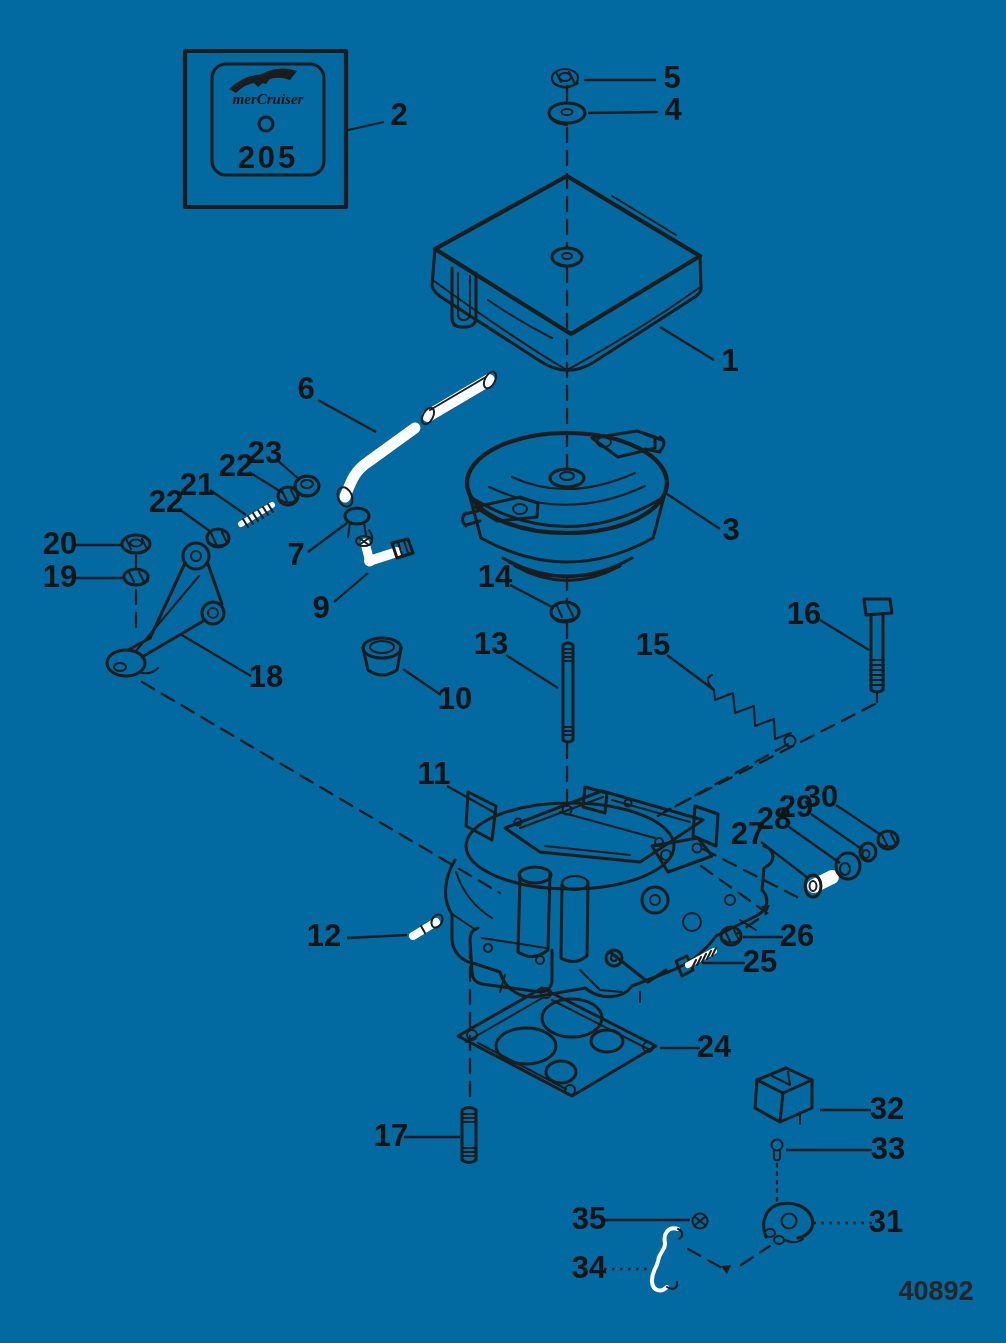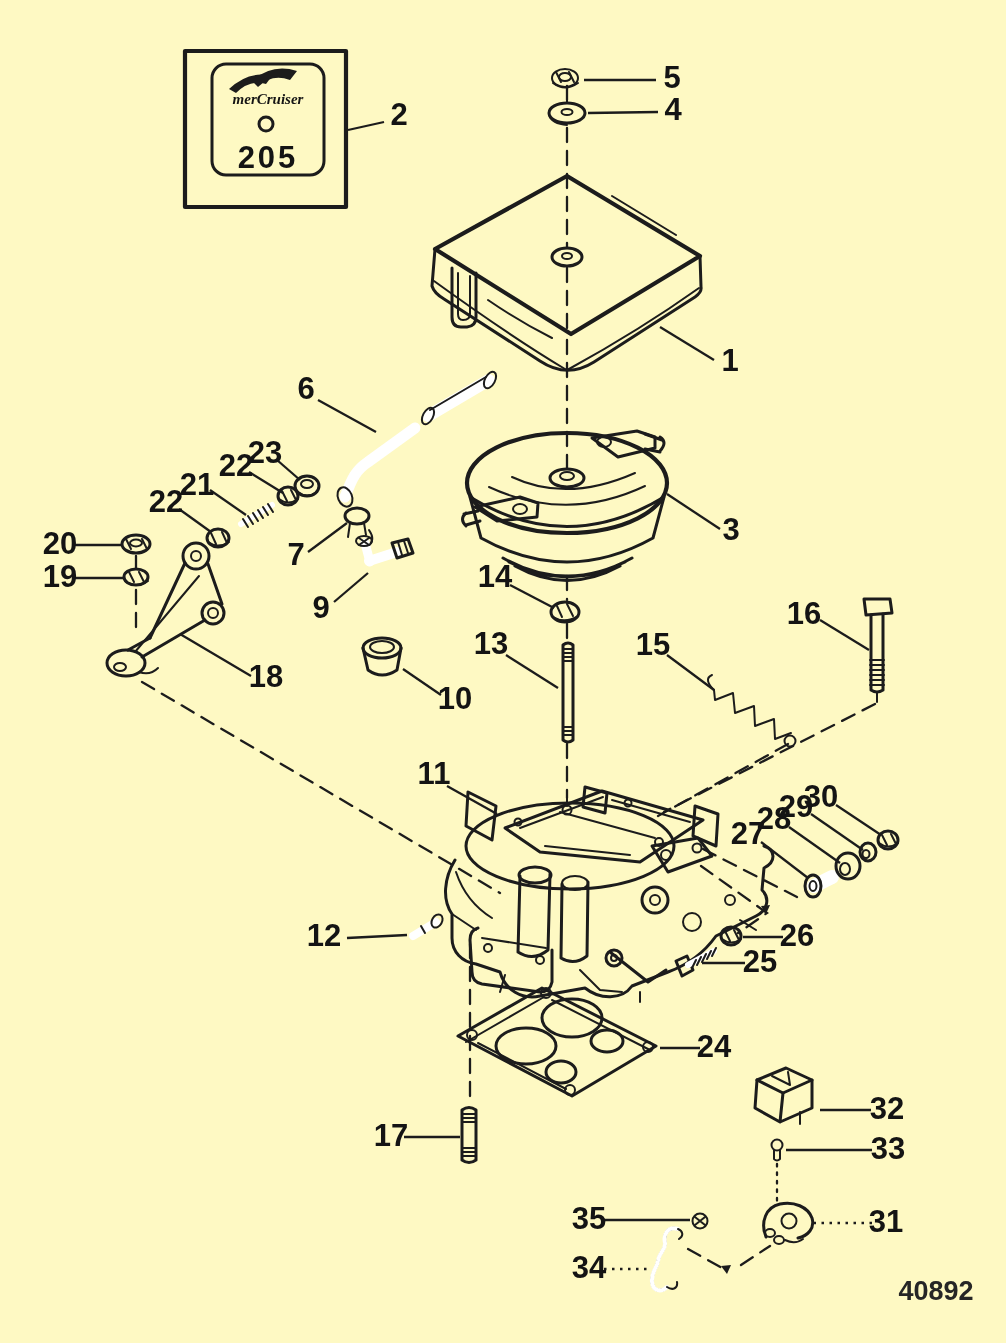--- a/index.html
+++ b/index.html
@@ -1,16 +1,16 @@
 <!DOCTYPE html>
 <html><head>
 <meta charset="utf-8">
 <style>
   html,body{margin:0;padding:0;background:#e8e8e8;}
-  .page{position:relative;width:1006px;height:1343px;background:#fef9c3;margin:0 auto;
+  .page{position:relative;width:1006px;height:1343px;background:#0369a1;margin:0 auto;
         font-family:"Liberation Sans",sans-serif;overflow:hidden;}
   svg{display:block;width:100%;height:100%;}
   .ink{stroke:#1c1c1c;fill:none;stroke-width:3;stroke-linecap:round;stroke-linejoin:round;}
   .thin{stroke-width:2;}
   .thick{stroke-width:4.2;}
   .wh{stroke:#ffffff;fill:none;stroke-linecap:round;stroke-linejoin:round;}
   .solidink{fill:#1c1c1c;stroke:none;}
   .leader{stroke:#1c1c1c;stroke-width:2.3;fill:none;}
   .leader.dotted{stroke-dasharray:2.5 5.5;}
   .dash{stroke:#1c1c1c;stroke-width:2.3;fill:none;stroke-dasharray:14 9;stroke-linecap:round;}

